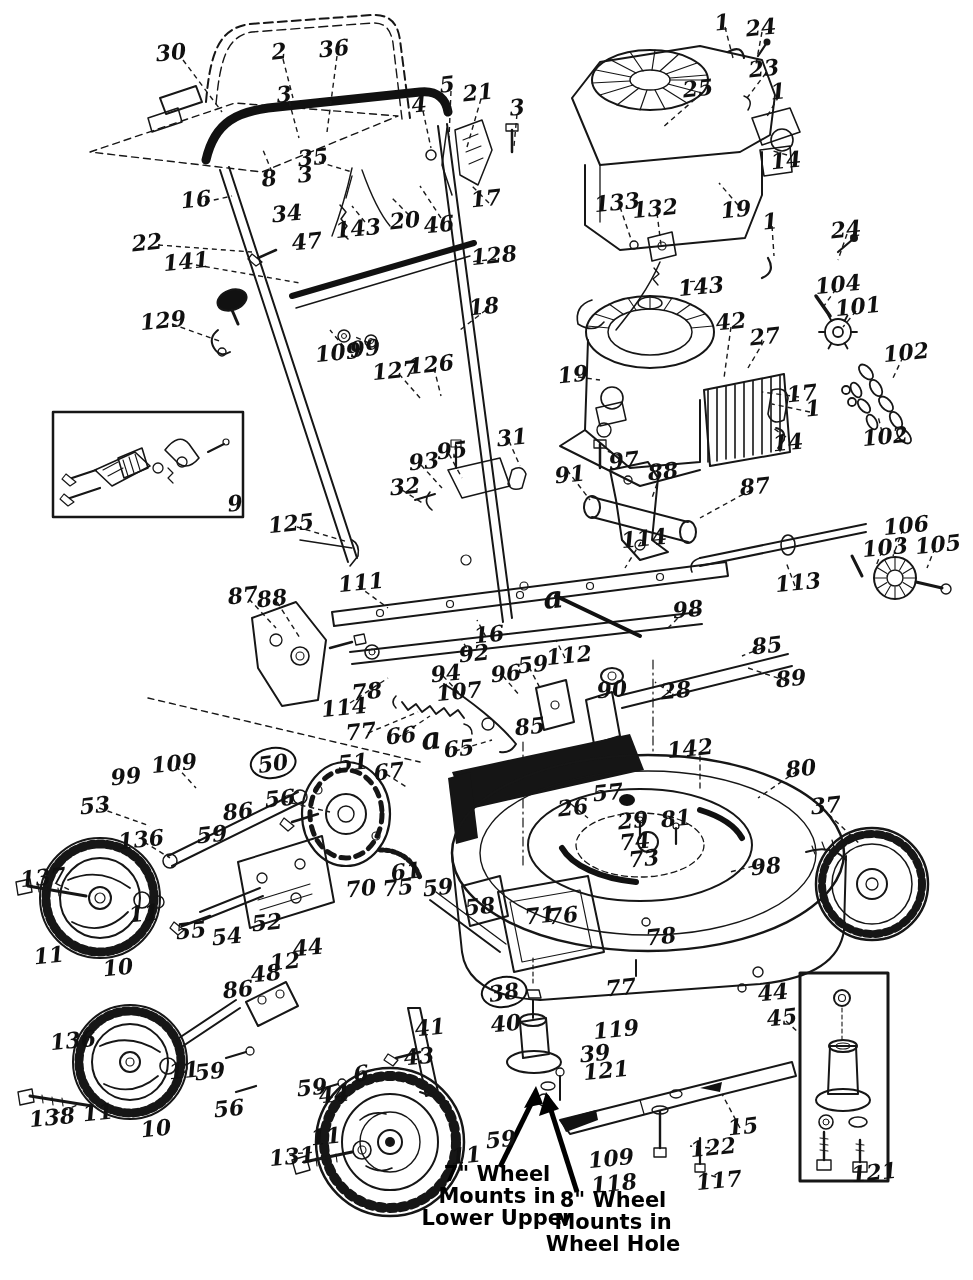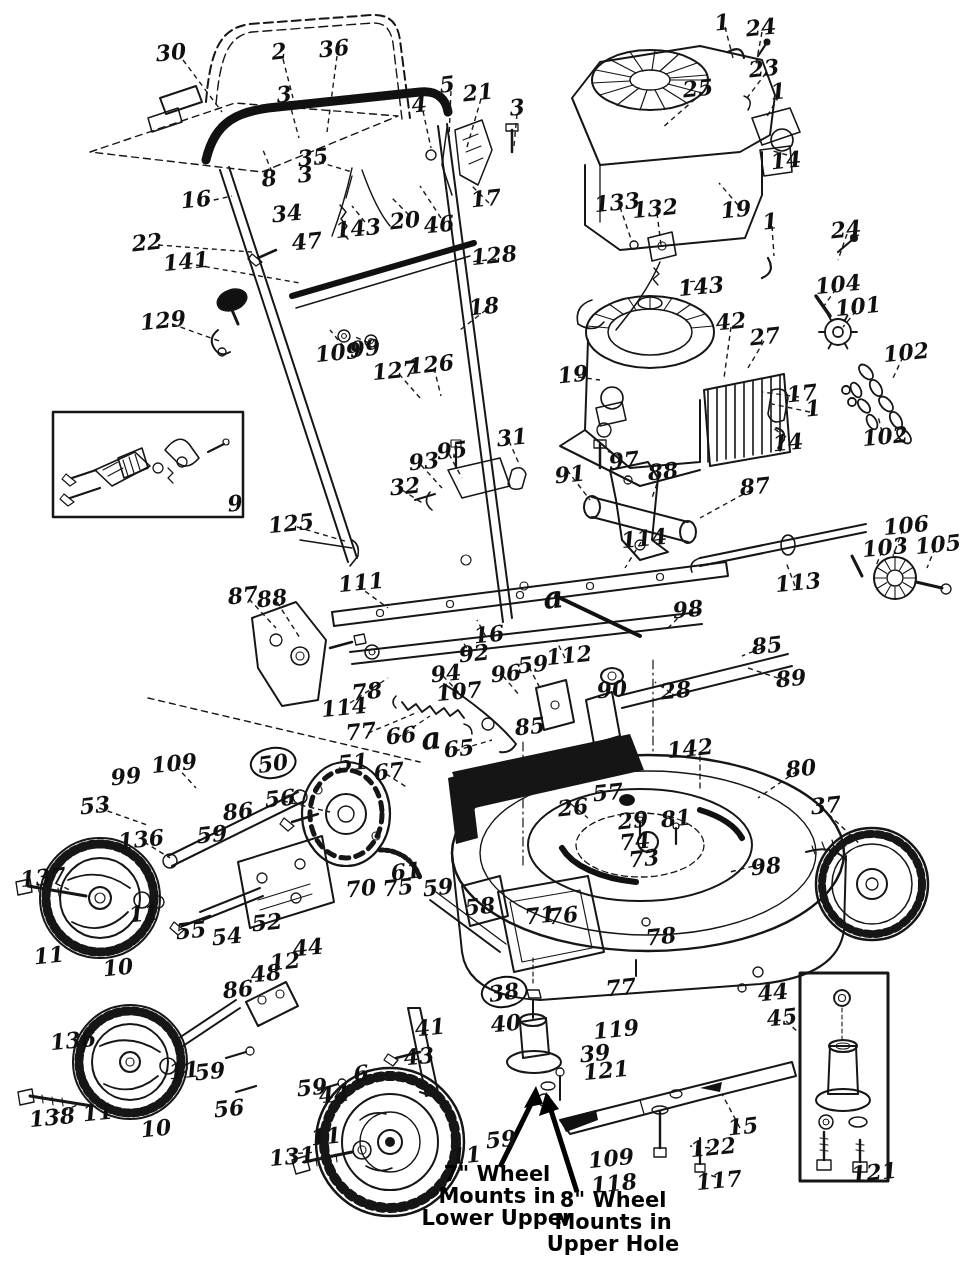--- a/index.html
+++ b/index.html
@@ -620,16 +620,16 @@
       <div class="plabel letter-mark" style="left: 553px; top: 597px;">a</div>
       <div class="plabel letter-mark" style="left: 431px; top: 738px;">a</div>
       <div class="note" style="left: 497px; top: 1163px;">
         <div>7" Wheel</div>
         <div>Mounts in</div>
         <div>Lower Upper</div>
       </div>
       <div class="note" style="left: 613px; top: 1189px;">
         <div>8" Wheel</div>
         <div>Mounts in</div>
-        <div>Upper Hole</div>
+        <div>Wheel Hole</div>
       </div>
     </div>
 </div>
 
 </body></html>

